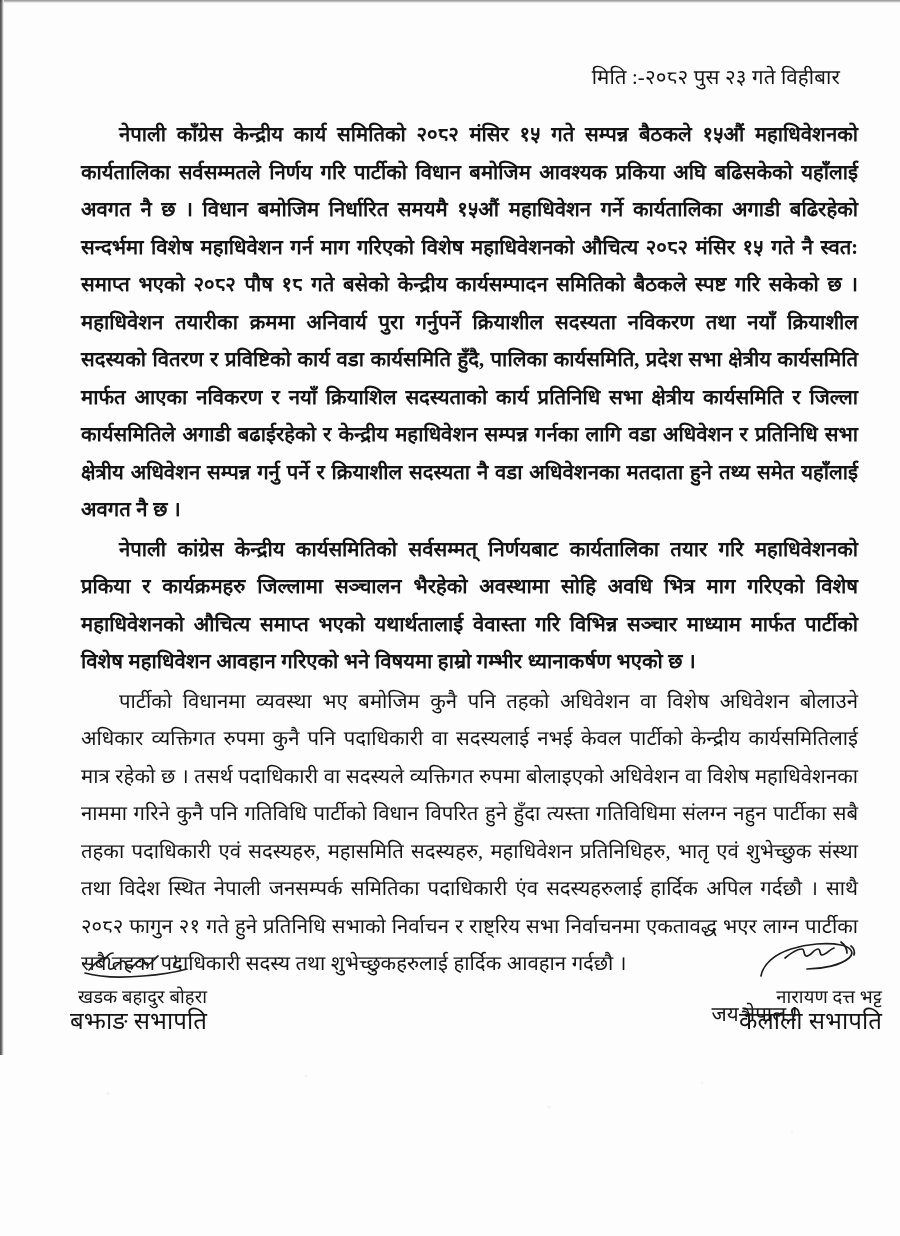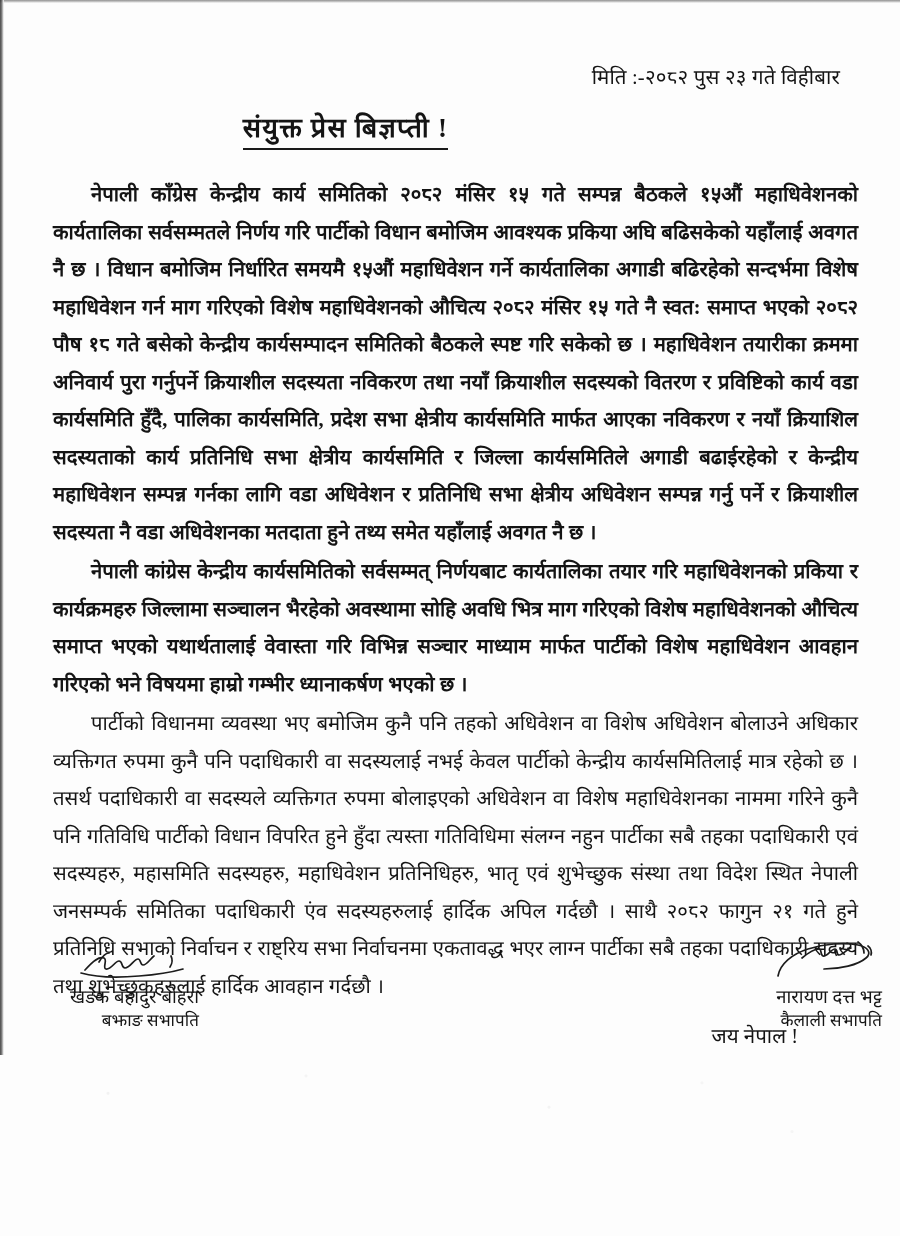--- a/index.html
+++ b/index.html
@@ -42,21 +42,21 @@
     width: 900px;
     background: linear-gradient(to bottom, #3a3a3a 0%, #9a9a9a 55%, #fdfdfd 100%);
     opacity: .55;
   }
 
   .content {
     position: absolute;
     left: 0;
     top: 0;
     width: 900px;
-    padding: 0 42px 0 53px;
+    padding: 0 42px 0 81px;
     box-sizing: border-box;
   }
 
   
   .date-line {
     margin-top: 62px;
     text-align: right;
     padding-right: 18px;
     font-size: 20.5px;
     letter-spacing: .2px;
@@ -124,21 +124,21 @@
     margin-bottom: 1px;
   }
   .sig-mark svg { display: block; overflow: visible; }
   .sig-name {
     font-size: 18.4px;
     line-height: 24px;
     white-space: nowrap;
     letter-spacing: .1px;
   }
   .sig-role {
-    font-size: 17px;
+    font-size: 24px;
     line-height: 24px;
     white-space: nowrap;
     letter-spacing: .1px;
   }
 
   
   .scan-noise {
     position: absolute;
     left: 0;
     top: 1062px;
@@ -158,23 +158,20 @@
 
 <div class="page">
 
   <div class="scan-edge-top"></div>
   <div class="scan-edge-left"></div>
 
   <div class="content">
 
     <div class="date-line">मिति :-२०८२ पुस २३ गते विहीबार</div>
 
-    <div class="title-row">
-      <span class="doc-title">संयुक्त प्रेस बिज्ञप्ती !</span>
-    </div>
 
     <div class="body-copy">
       <p class="para tight">नेपाली काँग्रेस केन्द्रीय कार्य समितिको २०८२ मंसिर १५ गते सम्पन्न बैठकले १५औं महाधिवेशनको कार्यतालिका सर्वसम्मतले निर्णय गरि पार्टीको विधान बमोजिम आवश्यक प्रकिया अघि बढिसकेको यहाँलाई अवगत नै छ । विधान बमोजिम  निर्धारित समयमै  १५औं महाधिवेशन गर्ने कार्यतालिका अगाडी बढिरहेको सन्दर्भमा विशेष महाधिवेशन गर्न माग गरिएको विशेष महाधिवेशनको औचित्य २०८२ मंसिर १५ गते नै स्वत: समाप्त भएको २०८२ पौष १८ गते बसेको केन्द्रीय कार्यसम्पादन समितिको बैठकले स्पष्ट गरि सकेको छ । महाधिवेशन तयारीका क्रममा अनिवार्य पुरा गर्नुपर्ने क्रियाशील सदस्यता नविकरण तथा नयाँ क्रियाशील सदस्यको वितरण र प्रविष्टिको कार्य वडा कार्यसमिति हुँदै, पालिका कार्यसमिति, प्रदेश सभा क्षेत्रीय कार्यसमिति मार्फत आएका नविकरण र नयाँ क्रियाशिल सदस्यताको कार्य प्रतिनिधि सभा क्षेत्रीय कार्यसमिति र जिल्ला कार्यसमितिले अगाडी बढाईरहेको र केन्द्रीय महाधिवेशन सम्पन्न गर्नका लागि वडा अधिवेशन र प्रतिनिधि सभा क्षेत्रीय अधिवेशन सम्पन्न गर्नु पर्ने र क्रियाशील सदस्यता नै वडा अधिवेशनका मतदाता हुने तथ्य समेत यहाँलाई अवगत नै छ ।</p>
       <p class="para tight">नेपाली कांग्रेस केन्द्रीय कार्यसमितिको सर्वसम्मत् निर्णयबाट कार्यतालिका तयार गरि महाधिवेशनको प्रकिया र कार्यक्रमहरु जिल्लामा सञ्चालन भैरहेको अवस्थामा सोहि अवधि भित्र माग गरिएको विशेष महाधिवेशनको औचित्य समाप्त भएको यथार्थतालाई वेवास्ता गरि विभिन्न सञ्चार माध्याम मार्फत पार्टीको विशेष महाधिवेशन आवहान गरिएको भने विषयमा हाम्रो गम्भीर ध्यानाकर्षण भएको छ  ।</p>
       <p class="para">पार्टीको विधानमा व्यवस्था भए बमोजिम कुनै पनि तहको अधिवेशन वा विशेष अधिवेशन बोलाउने अधिकार व्यक्तिगत रुपमा कुनै पनि पदाधिकारी वा सदस्यलाई नभई केवल पार्टीको केन्द्रीय कार्यसमितिलाई मात्र रहेको छ । तसर्थ पदाधिकारी वा सदस्यले व्यक्तिगत रुपमा बोलाइएको अधिवेशन वा विशेष महाधिवेशनका नाममा गरिने कुनै पनि गतिविधि पार्टीको विधान विपरित हुने हुँदा त्यस्ता गतिविधिमा संलग्न नहुन पार्टीका सबै तहका पदाधिकारी एवं सदस्यहरु, महासमिति सदस्यहरु, महाधिवेशन प्रतिनिधिहरु, भातृ एवं शुभेच्छुक संस्था तथा विदेश स्थित नेपाली जनसम्पर्क समितिका पदाधिकारी एंव सदस्यहरुलाई हार्दिक अपिल गर्दछौ । साथै २०८२ फागुन २१ गते हुने प्रतिनिधि सभाको निर्वाचन र राष्ट्रिय सभा निर्वाचनमा एकतावद्ध भएर लाग्न पार्टीका सबै तहका पदाधिकारी सदस्य तथा शुभेच्छुकहरुलाई हार्दिक आवहान गर्दछौ ।</p>
     </div>
 
     <div class="closing">जय नेपाल !</div>
 
   </div>

